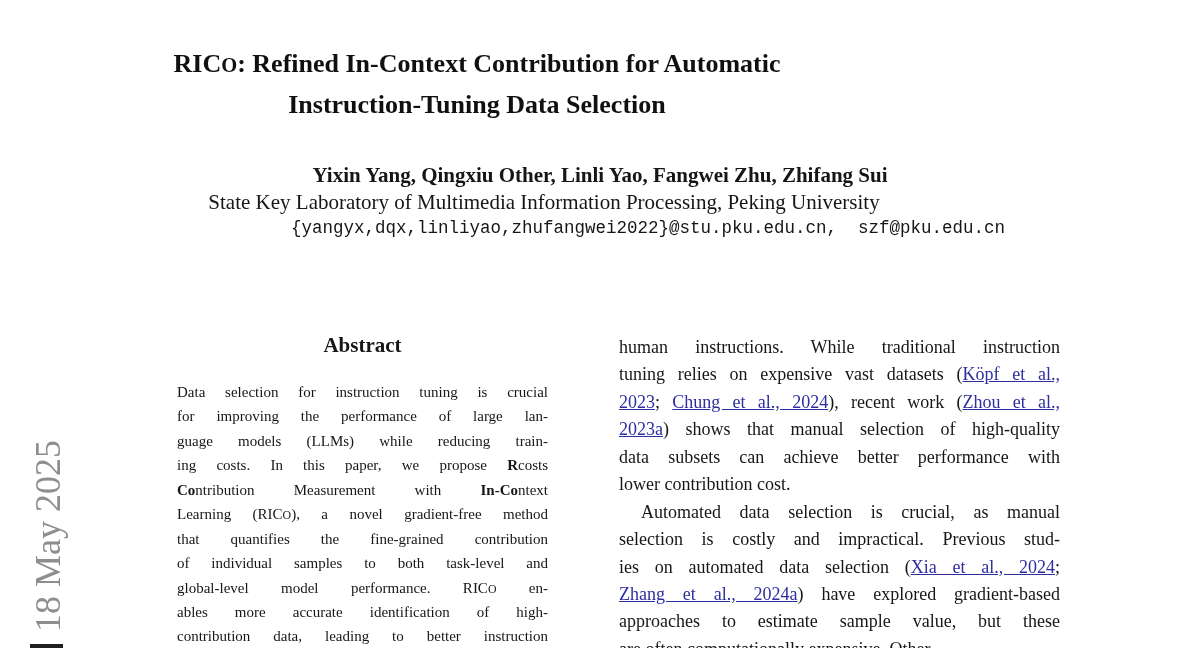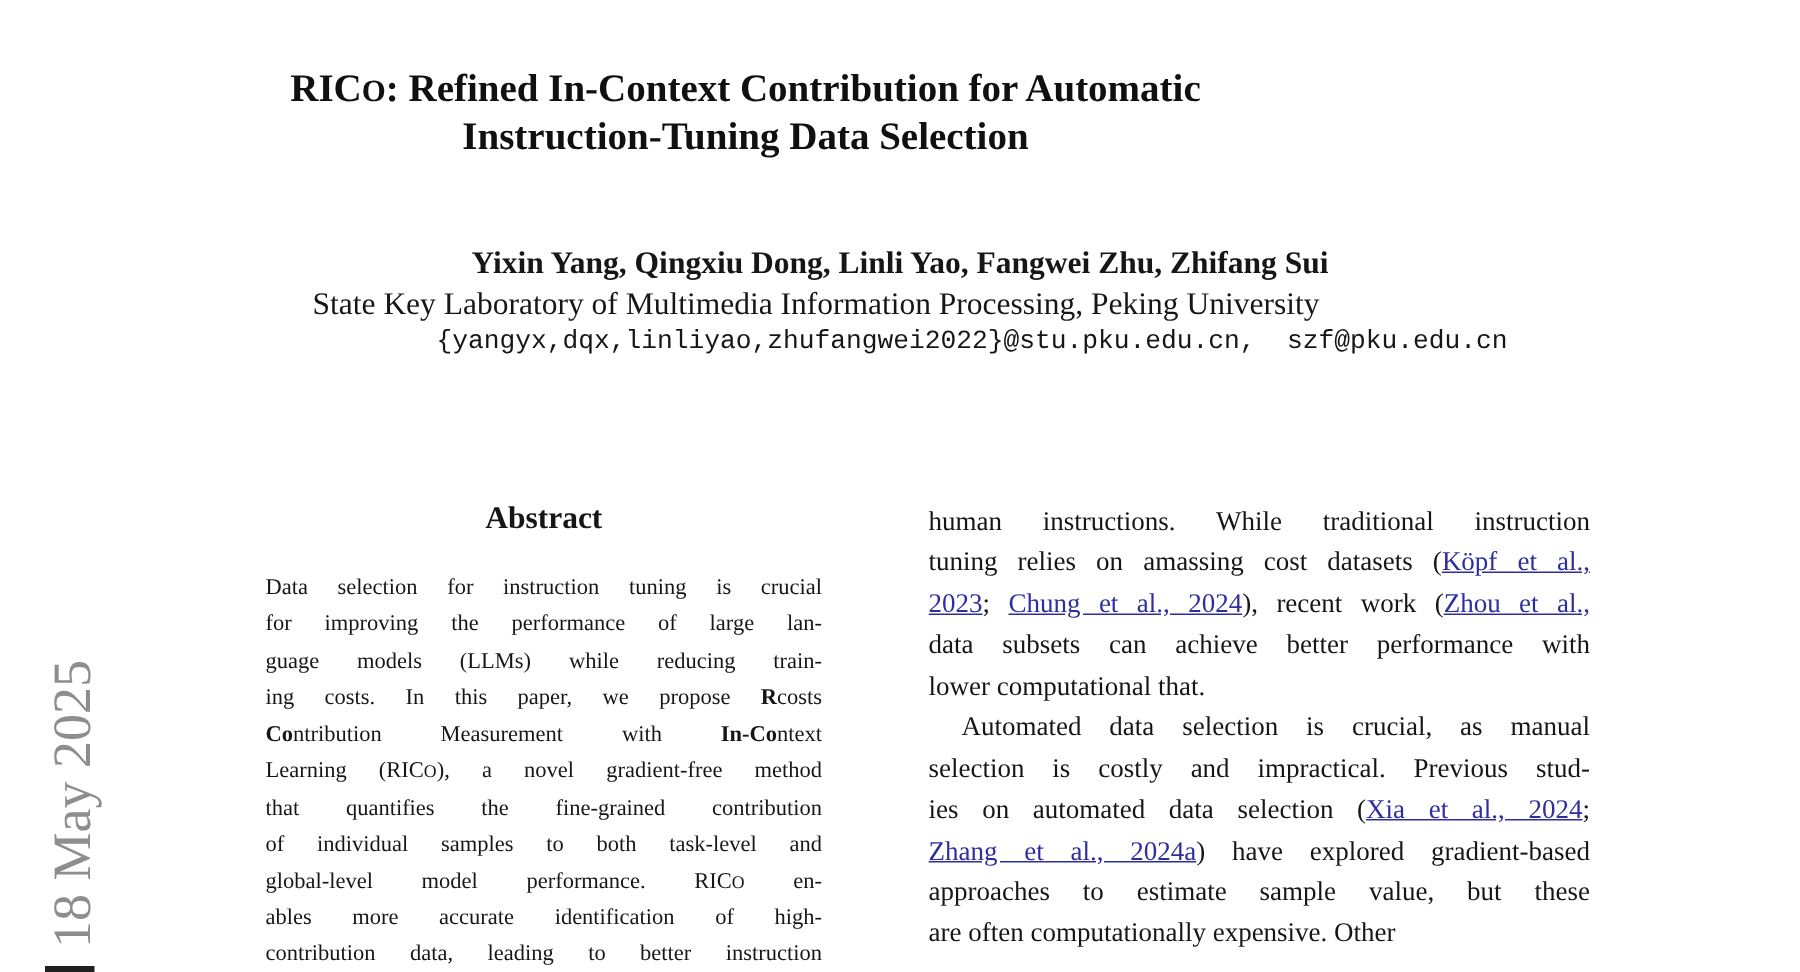--- a/index.html
+++ b/index.html
@@ -3,21 +3,21 @@
 <meta charset="utf-8">
 <style>
   html,body{margin:0;padding:0;}
   body{
     width:1200px;height:648px;overflow:hidden;background:#ffffff;
     font-family:"Liberation Serif","DejaVu Serif",serif;color:#161616;
   }
   .page{position:absolute;left:0;top:0;width:1200px;height:648px;overflow:hidden;background:#fff;}
 
   .title{position:absolute;left:0;top:44px;width:954px;text-align:center;
-         font-weight:bold;font-size:26px;line-height:30px;color:#101010;margin-left:20px;}
+         font-weight:bold;font-size:26px;line-height:40px;color:#101010;}
   .authors{position:absolute;left:0;top:163px;width:1200px;text-align:center;
            font-weight:bold;font-size:21px;line-height:25px;}
   .affiliation{position:absolute;left:0;top:190px;width:1088px;text-align:center;
            font-size:21px;line-height:25px;}
   .emails{position:absolute;left:0;top:216px;width:1200px;text-align:center;
            font-family:"Liberation Mono","DejaVu Sans Mono",monospace;
            font-size:17.5px;line-height:25px;white-space:pre;padding-left:48px;}
 
   .abs-heading{position:absolute;left:177px;top:333px;width:371px;text-align:center;
            font-weight:bold;font-size:21px;line-height:24px;}
@@ -47,45 +47,46 @@
 <div class="page">
 
   <div class="watermark">18 May 2025</div>
   <div class="watermark-frag"></div>
 
   <div class="title">
     <div id="title-line1"><span>RIC</span><span class="sc">O</span><span>: Refined In-Context Contribution for Automatic</span></div>
     <div id="title-line2"><span>Instruction-Tuning Data Selection</span></div>
   </div>
 
-  <div class="authors">Yixin Yang, Qingxiu Dong, Linli Yao, Fangwei Zhu, Zhifang Sui</div>
+  <div class="authors">Yixin Yang, Qingxiu Other, Linli Yao, Fangwei Zhu, Zhifang Sui</div>
   <div class="affiliation">State Key Laboratory of Multimedia Information Processing, Peking University</div>
   <div class="emails">{yangyx,dqx,linliyao,zhufangwei2022}@stu.pku.edu.cn,  szf@pku.edu.cn</div>
 
   <div class="abs-heading">Abstract</div>
   <div class="abs-col" id="abs-lines">
       <div class="line"><span>Data selection for instruction tuning is crucial</span></div>
       <div class="line"><span>for improving the performance of large lan-</span></div>
       <div class="line"><span>guage models (LLMs) while reducing train-</span></div>
       <div class="line"><span>ing costs. In this paper, we propose </span><span class="b">R</span><span>costs</span></div>
       <div class="line"><span class="b">Co</span><span>ntribution Measurement with </span><span class="b">In-Co</span><span>ntext</span></div>
       <div class="line"><span>Learning (RIC</span><span class="sc">O</span><span>), a novel gradient-free method</span></div>
       <div class="line"><span>that quantifies the fine-grained contribution</span></div>
       <div class="line"><span>of individual samples to both task-level and</span></div>
       <div class="line"><span>global-level model performance. RIC</span><span class="sc">O</span><span> en-</span></div>
       <div class="line"><span>ables more accurate identification of high-</span></div>
       <div class="line"><span>contribution data, leading to better instruction</span></div>
     </div>
 
   <div class="intro-col" id="intro-lines">
       <div class="line"><span>human instructions. While traditional instruction</span></div>
-      <div class="line"><span>tuning relies on amassing cost datasets (</span><span class="c">Köpf et al.,</span></div>
+      <div class="line"><span>tuning relies on expensive vast datasets (</span><span class="c">Köpf et al.,</span></div>
       <div class="line"><span class="c">2023</span><span>; </span><span class="c">Chung et al., 2024</span><span>), recent work (</span><span class="c">Zhou et al.,</span></div>
+      <div class="line"><span class="c">2023a</span><span>) shows that manual selection of high-quality</span></div>
       <div class="line"><span>data subsets can achieve better performance with</span></div>
-      <div class="line flush"><span>lower computational that.</span></div>
+      <div class="line flush"><span>lower contribution cost.</span></div>
       <div class="line indent"><span>Automated data selection is crucial, as manual</span></div>
       <div class="line"><span>selection is costly and impractical. Previous stud-</span></div>
       <div class="line"><span>ies on automated data selection (</span><span class="c">Xia et al., 2024</span><span>;</span></div>
       <div class="line"><span class="c">Zhang et al., 2024a</span><span>) have explored gradient-based</span></div>
       <div class="line"><span>approaches to estimate sample value, but these</span></div>
       <div class="line flush"><span>are often computationally expensive. Other</span></div>
     </div>
 
 </div>
 

